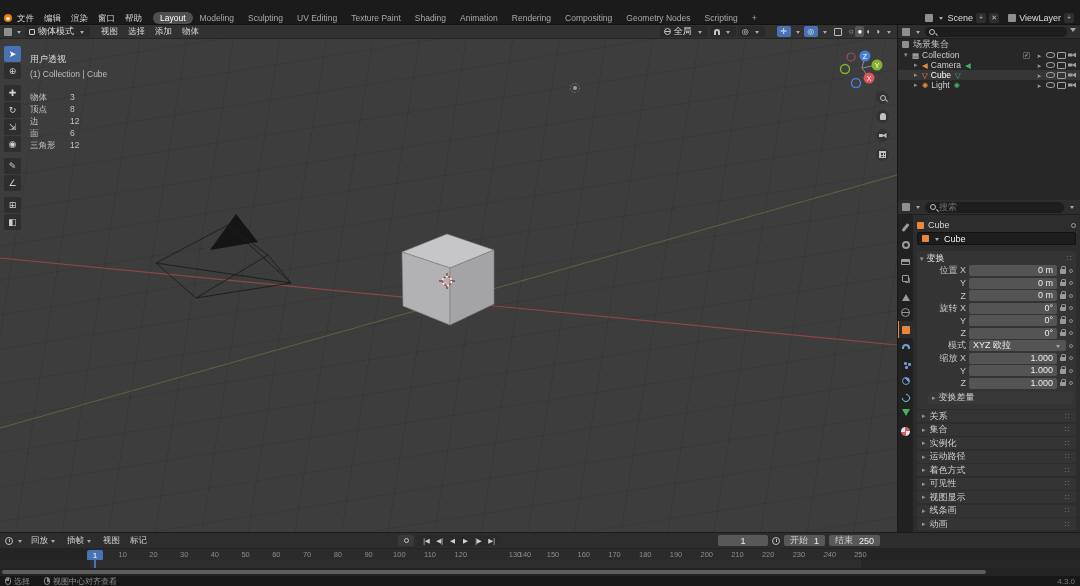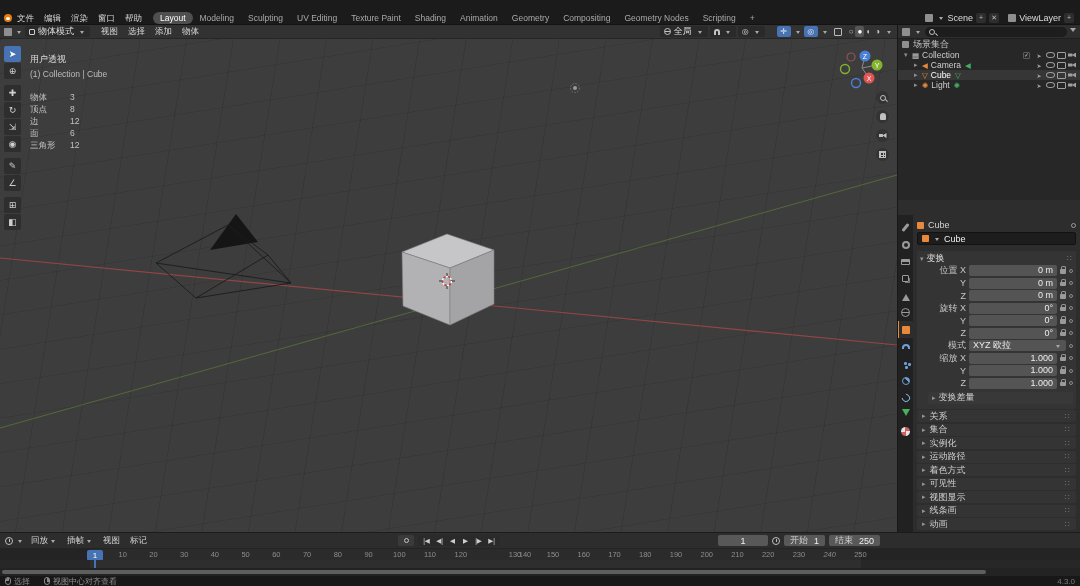--- a/index.html
+++ b/index.html
@@ -176,21 +176,21 @@
         <span class="mb-item">帮助</span>
       </span>
     <span id="wsTabs" class="ws-tabs">
         <span class="ws-tab active">Layout</span>
         <span class="ws-tab">Modeling</span>
         <span class="ws-tab">Sculpting</span>
         <span class="ws-tab">UV Editing</span>
         <span class="ws-tab">Texture Paint</span>
         <span class="ws-tab">Shading</span>
         <span class="ws-tab">Animation</span>
-        <span class="ws-tab">Geometry</span>
+        <span class="ws-tab">Rendering</span>
         <span class="ws-tab">Compositing</span>
         <span class="ws-tab">Geometry Nodes</span>
         <span class="ws-tab">Scripting</span>
         <span class="ws-tab">+</span>
       </span>
     <span class="tb-right">
       <span class="ed-icon"></span>
         <span class="chev"></span>
       <span style="color:#dcdcdc">Scene</span>
       <span class="mini-btn">+</span>
@@ -412,20 +412,29 @@
           <span class="flex1"></span>
           <span class="ri pointer"></span>
           <span class="ri eye"></span>
           <span class="ri screen"></span>
           <span class="ri render-camera"></span>
         </div>
       </div>
   </div>
 
   <div class="properties">
+    <div class="props-header">
+      <span class="ed-icon"></span>
+        <span class="chev"></span>
+      <span class="props-search">
+        <span class="i-search"></span>
+        <span>搜索</span>
+      </span>
+      <span class="chev"></span>
+    </div>
     <div class="props-tabs" id="ptabs">
         <div class="ptab">
           <span class="pt pt-tool"></span>
         </div>
         <div class="ptab">
           <span class="pt pt-render"></span>
         </div>
         <div class="ptab">
           <span class="pt pt-output"></span>
         </div>

